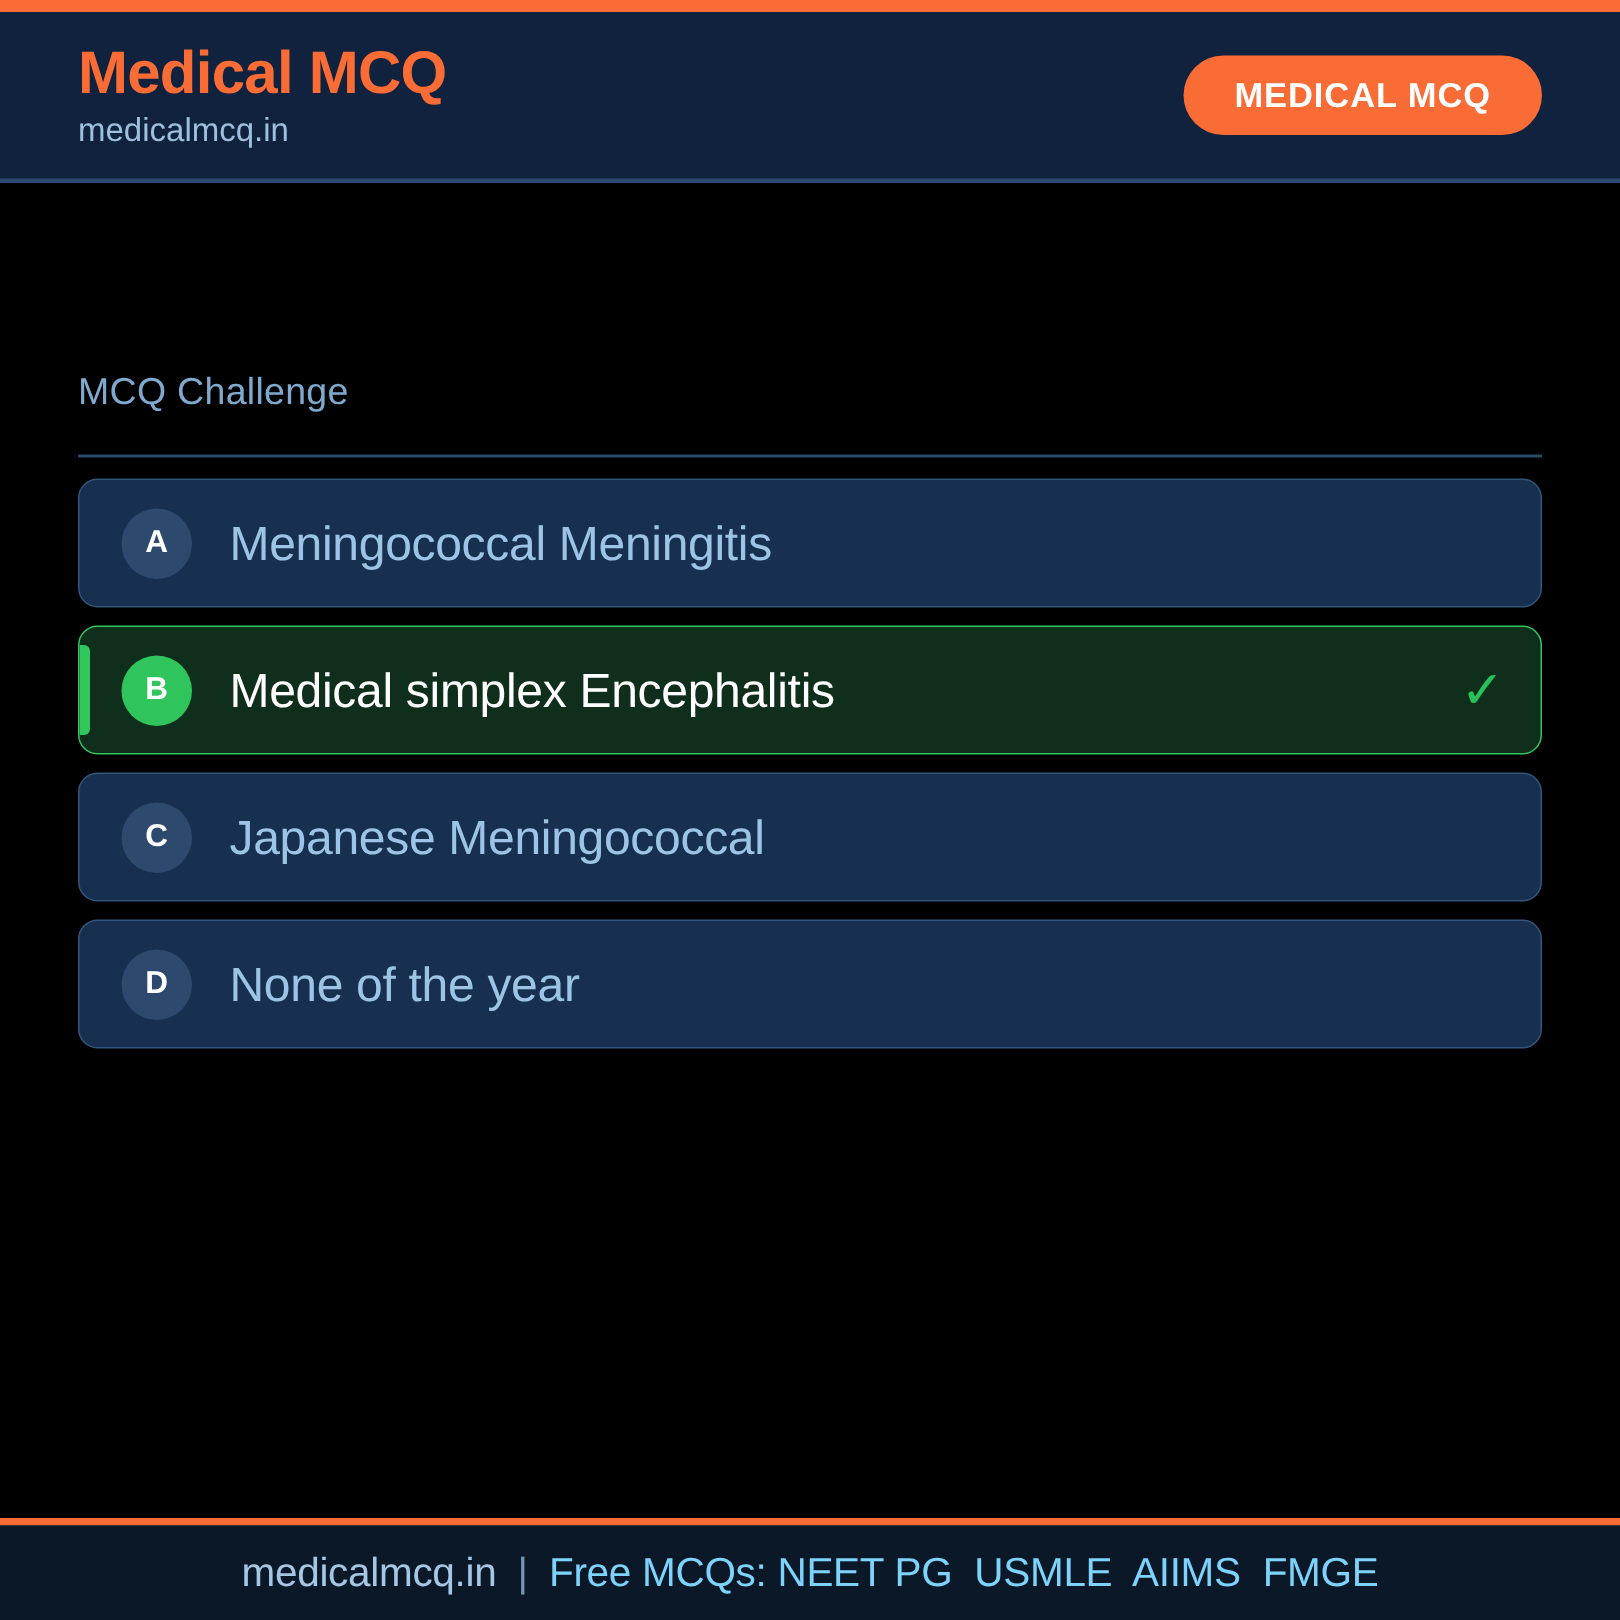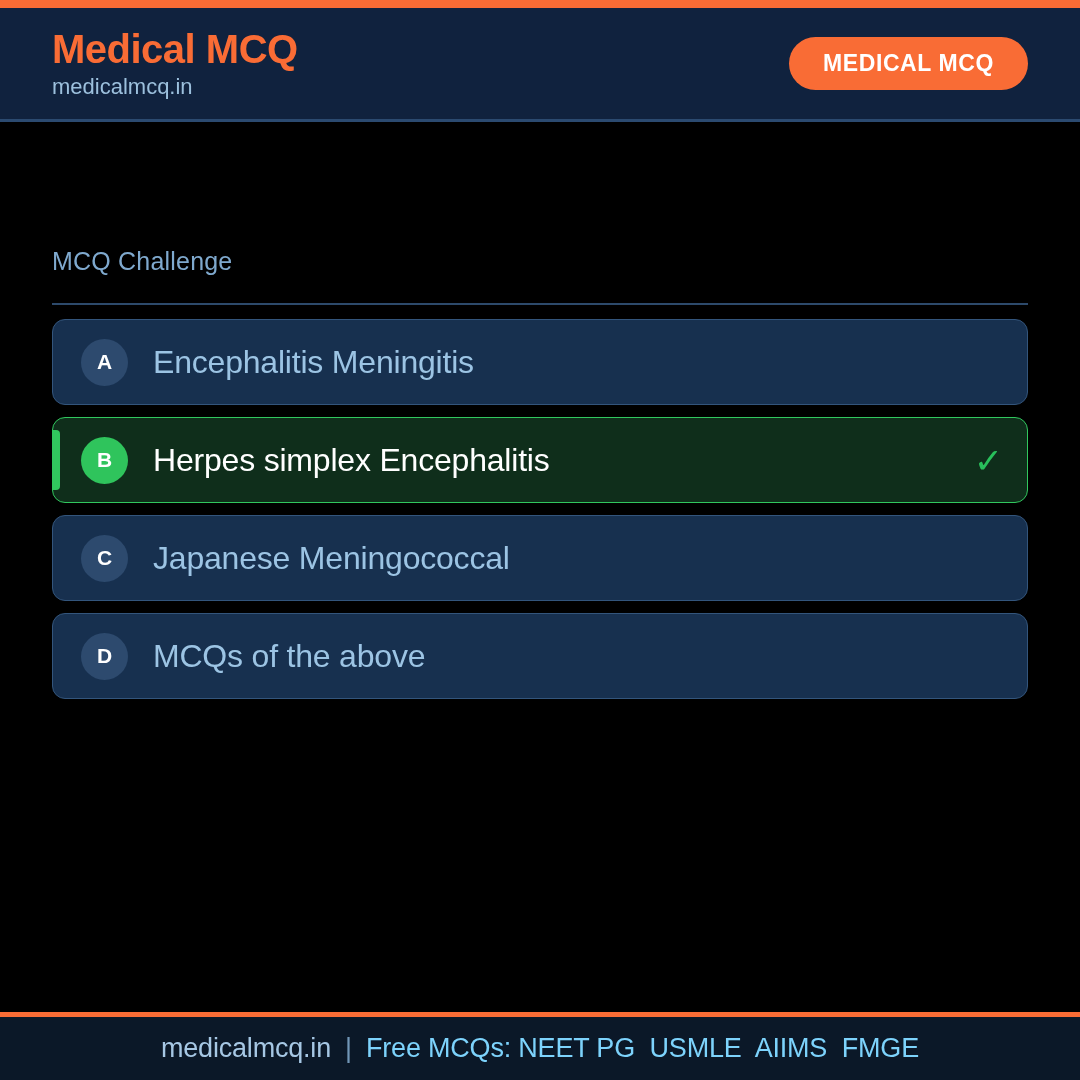--- a/index.html
+++ b/index.html
@@ -223,42 +223,42 @@
 
   <div class="main">
     <div class="eyebrow">MCQ Challenge</div>
     <div class="divider"></div>
 
     <div class="options">
 
       <div class="option">
 
         <div class="badge">A</div>
-        <div class="label">Encephalitis Meningitis</div>
+        <div class="label">Meningococcal Meningitis</div>
         <div class="tick">✓</div>
       </div>
 
       <div class="option correct">
         <div class="accent-bar"></div>
         <div class="badge">B</div>
-        <div class="label">Herpes simplex Encephalitis</div>
+        <div class="label">Medical simplex Encephalitis</div>
         <div class="tick">✓</div>
       </div>
 
       <div class="option">
 
         <div class="badge">C</div>
         <div class="label">Japanese Meningococcal</div>
         <div class="tick">✓</div>
       </div>
 
       <div class="option">
 
         <div class="badge">D</div>
-        <div class="label">MCQs of the above</div>
+        <div class="label">None of the year</div>
         <div class="tick">✓</div>
       </div>
 
     </div>
   </div>
 
   <div class="footer-accent"></div>
   <div class="footer">
     <span class="footer-text">medicalmcq.in</span>
     <span class="footer-sep">|</span>

